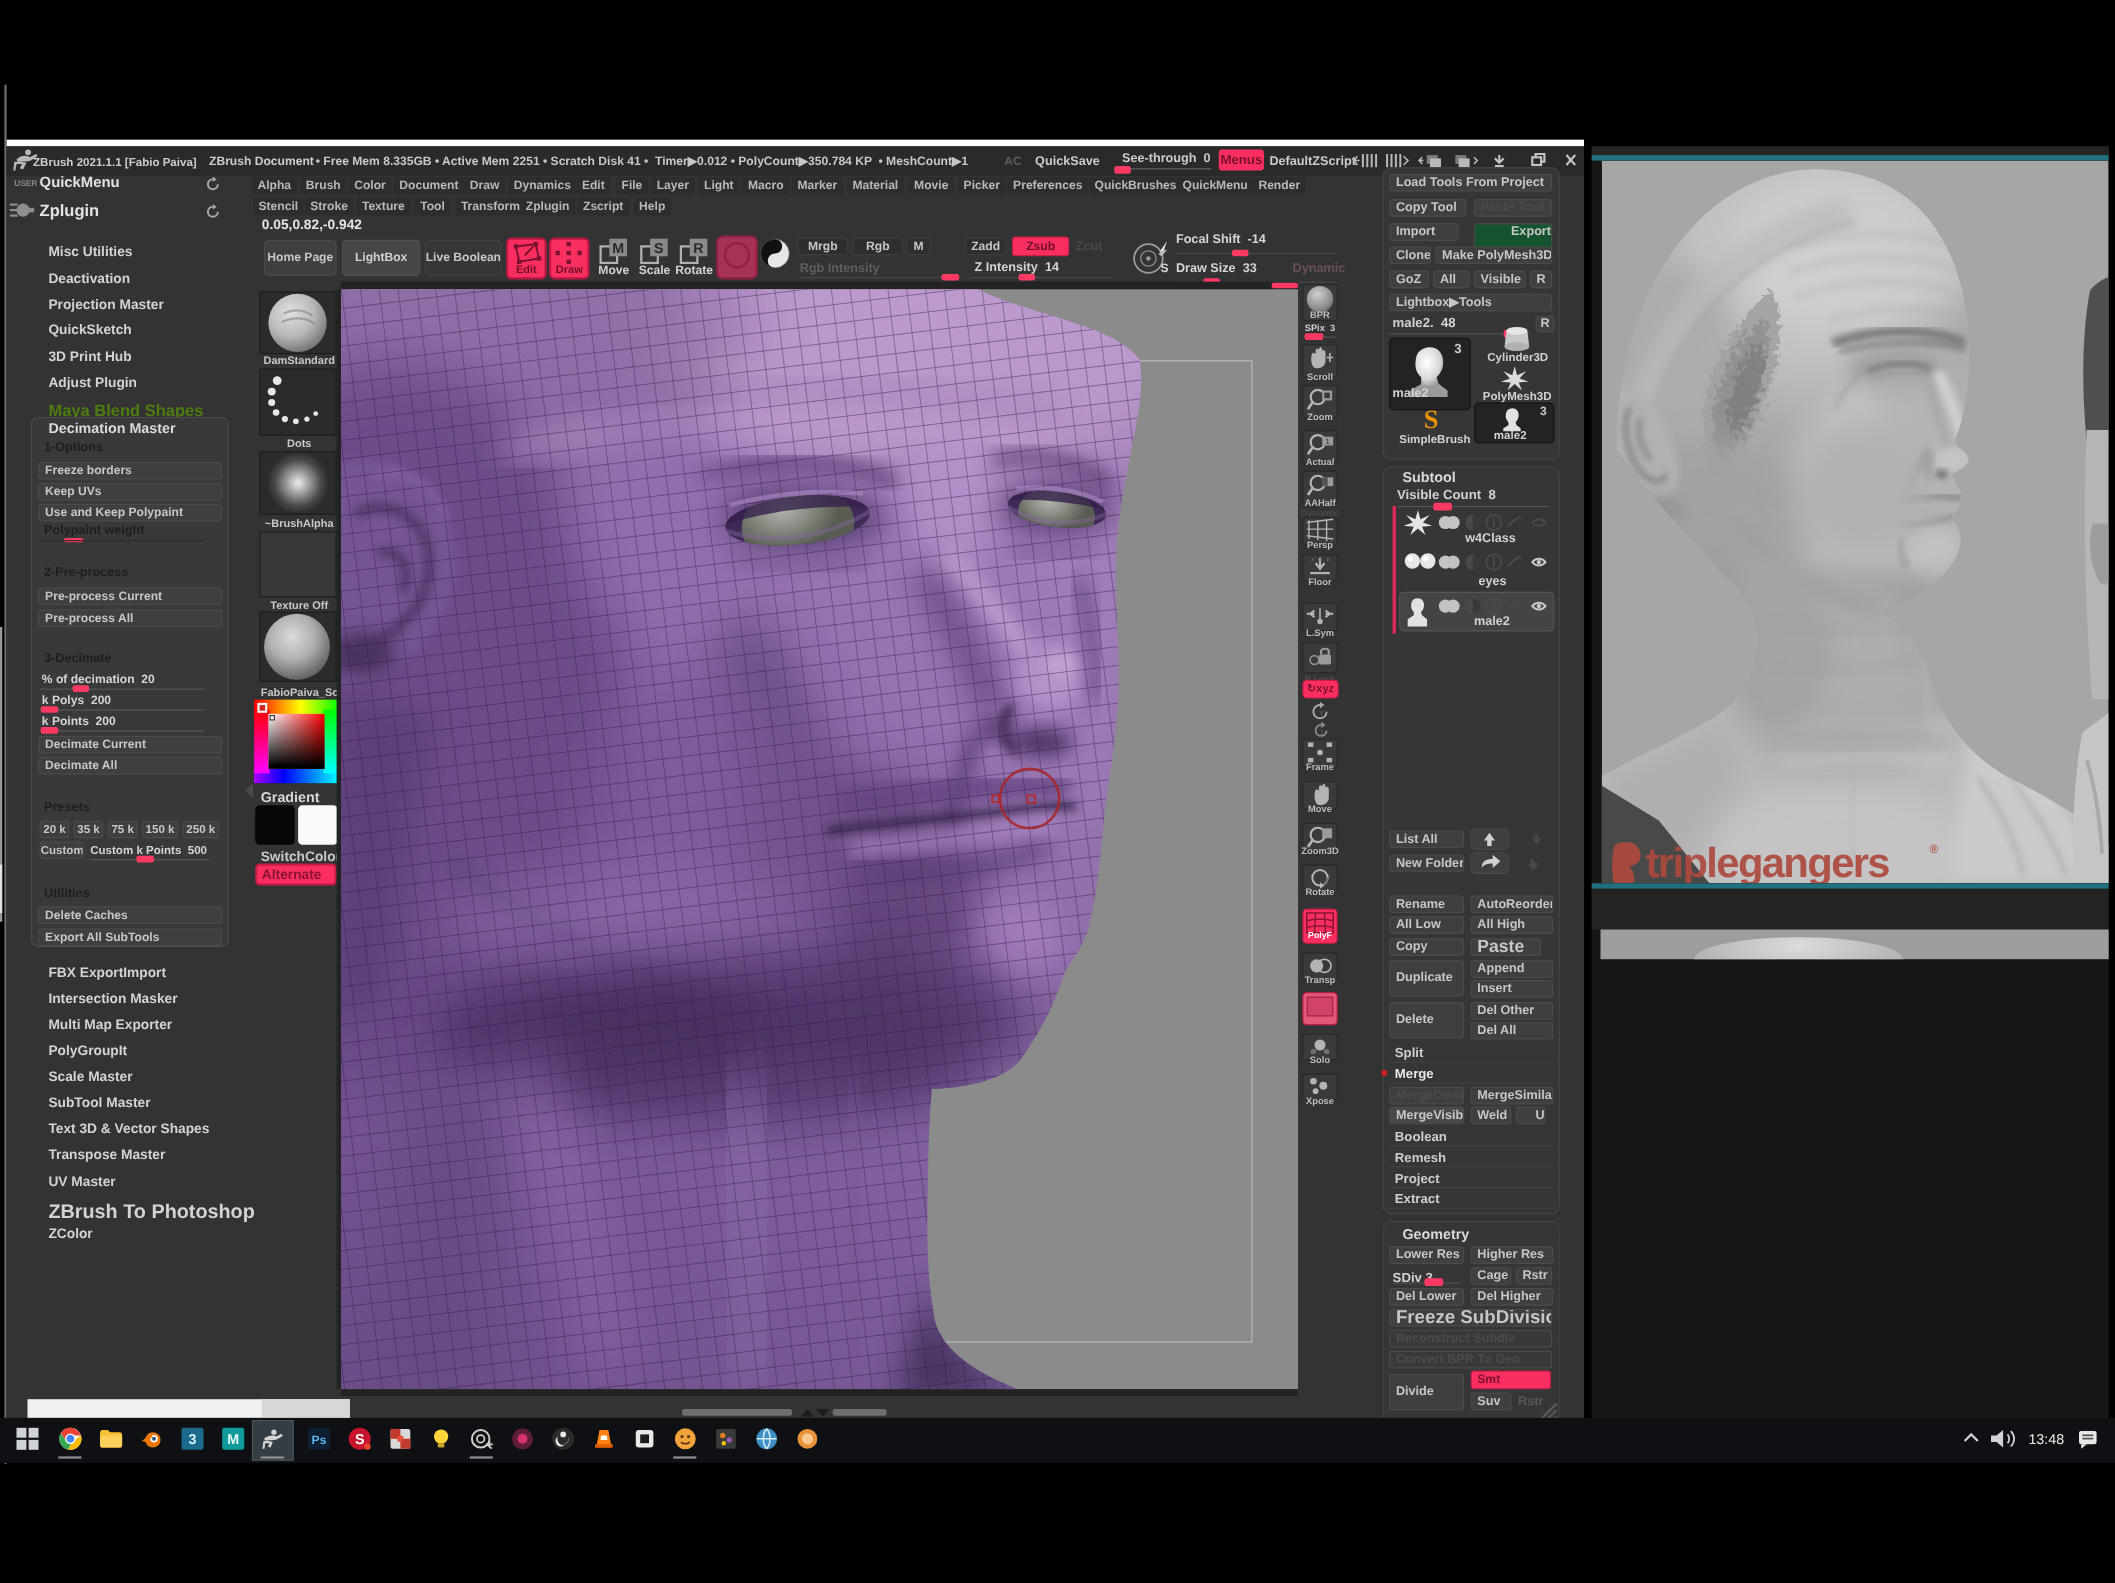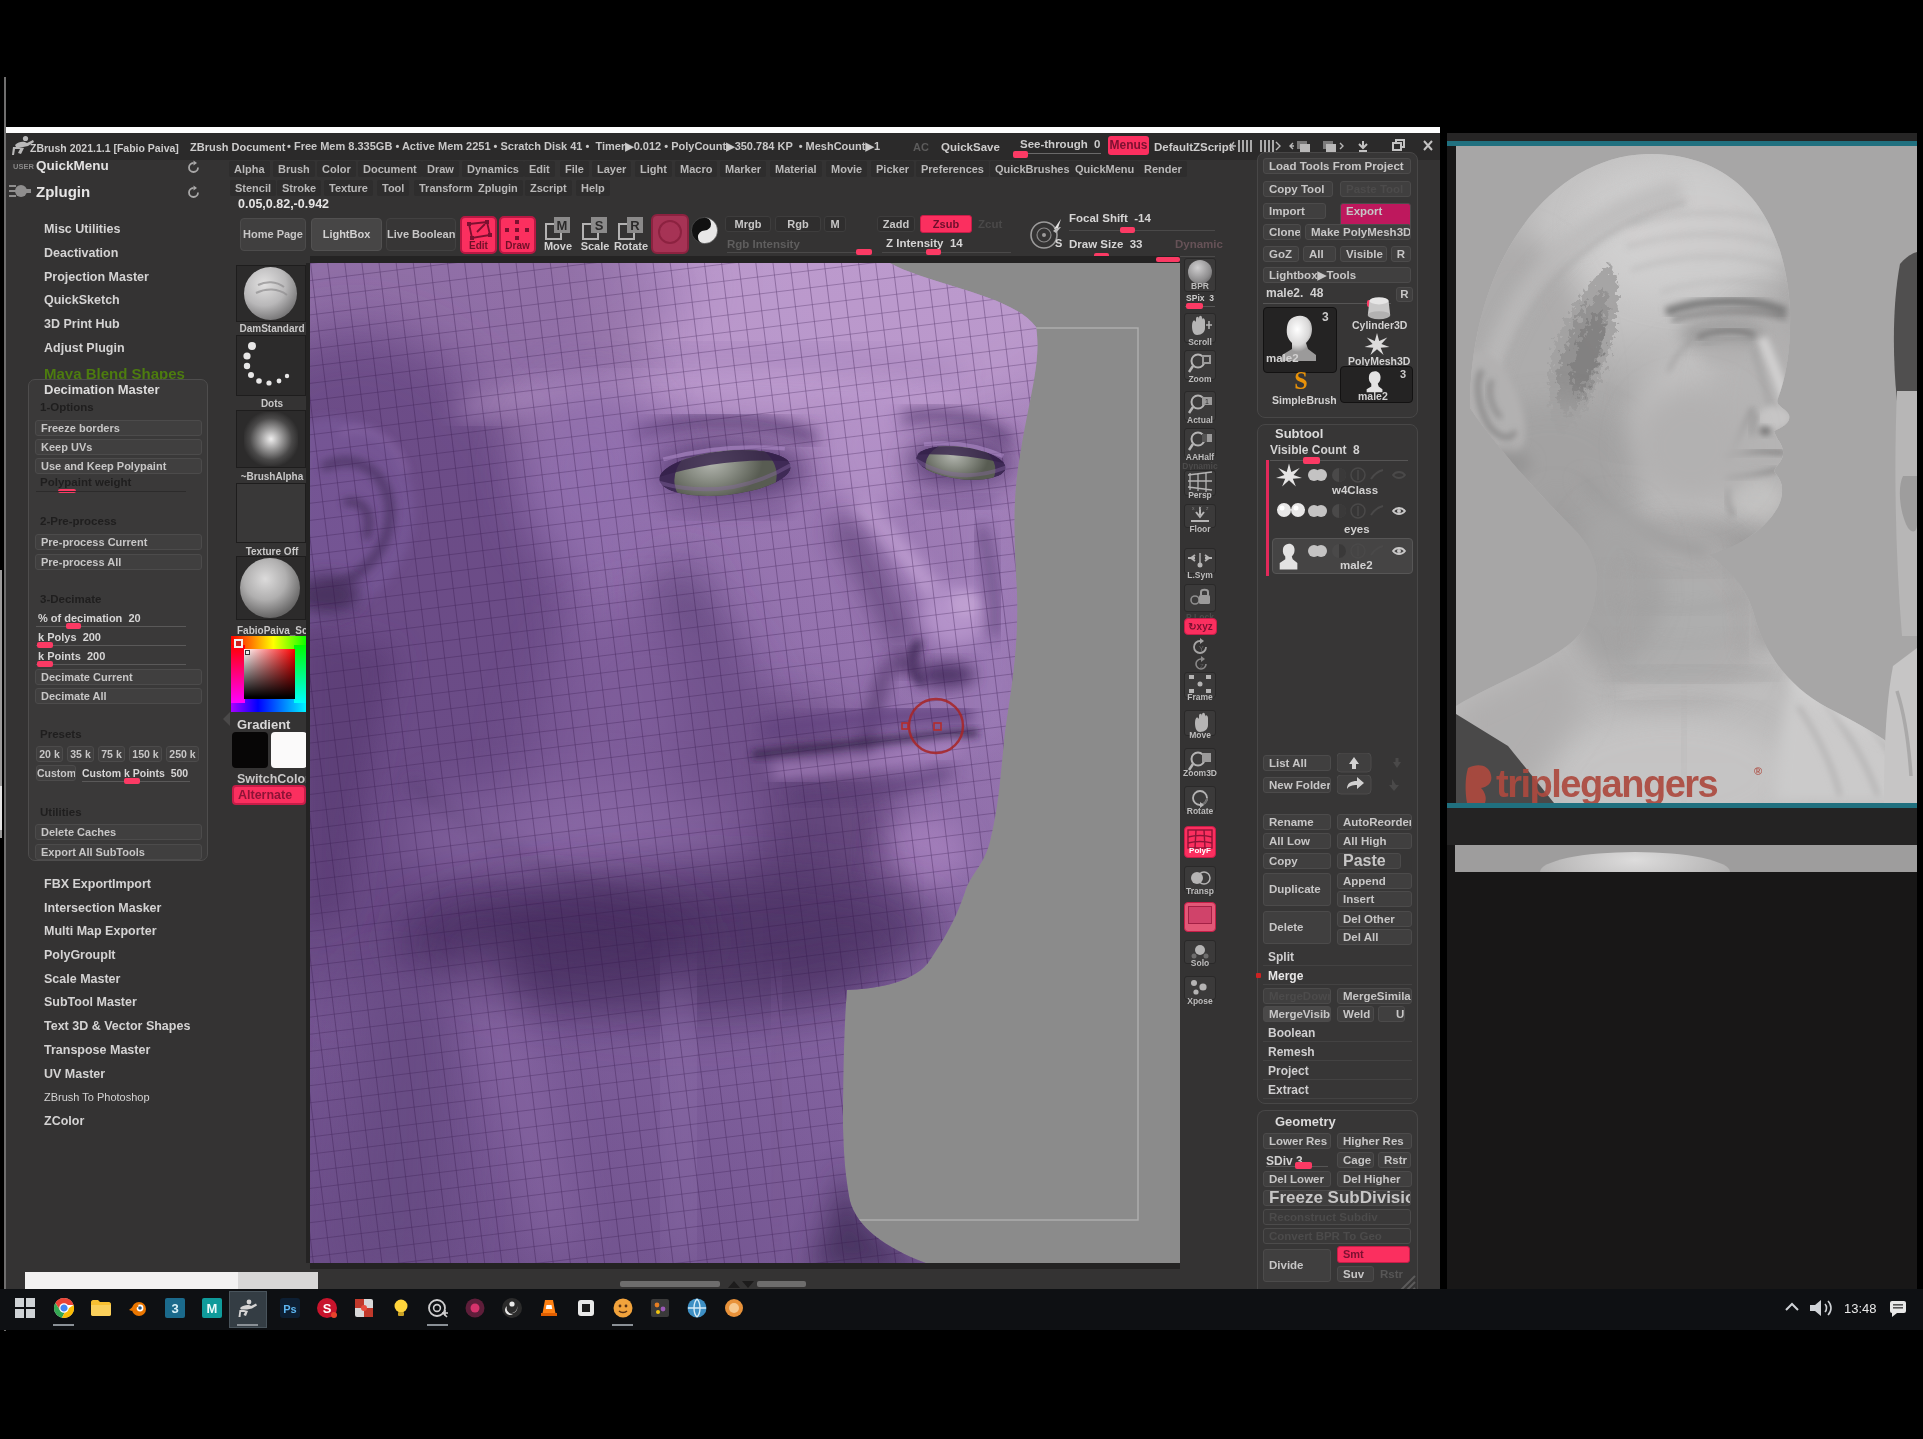--- a/index.html
+++ b/index.html
@@ -132,21 +132,21 @@
 <div class="btn" style="left:35px;top:844px;width:167px;">Export All SubTools</div>
 <div class="abs" style="left:44px;top:877px;font-size:12.5px;color:#d4d3d3;font-weight:bold;white-space:nowrap;">FBX ExportImport</div>
 <div class="abs" style="left:44px;top:901px;font-size:12.5px;color:#d4d3d3;font-weight:bold;white-space:nowrap;">Intersection Masker</div>
 <div class="abs" style="left:44px;top:924px;font-size:12.5px;color:#d4d3d3;font-weight:bold;white-space:nowrap;">Multi Map Exporter</div>
 <div class="abs" style="left:44px;top:948px;font-size:12.5px;color:#d4d3d3;font-weight:bold;white-space:nowrap;">PolyGroupIt</div>
 <div class="abs" style="left:44px;top:972px;font-size:12.5px;color:#d4d3d3;font-weight:bold;white-space:nowrap;">Scale Master</div>
 <div class="abs" style="left:44px;top:995px;font-size:12.5px;color:#d4d3d3;font-weight:bold;white-space:nowrap;">SubTool Master</div>
 <div class="abs" style="left:44px;top:1019px;font-size:12.5px;color:#d4d3d3;font-weight:bold;white-space:nowrap;">Text 3D &amp; Vector Shapes</div>
 <div class="abs" style="left:44px;top:1043px;font-size:12.5px;color:#d4d3d3;font-weight:bold;white-space:nowrap;">Transpose Master</div>
 <div class="abs" style="left:44px;top:1067px;font-size:12.5px;color:#d4d3d3;font-weight:bold;white-space:nowrap;">UV Master</div>
-<div class="abs" style="left:44px;top:1091px;font-size:11px;color:#d4d3d3;font-weight:normal;white-space:nowrap;">ZBrush To Photoshop</div>
+<div class="abs" style="left:44px;top:1091px;font-size:18px;color:#d4d3d3;font-weight:bold;white-space:nowrap;">ZBrush To Photoshop</div>
 <div class="abs" style="left:44px;top:1114px;font-size:12.5px;color:#d4d3d3;font-weight:bold;white-space:nowrap;">ZColor</div>
 <div class="mi" style="left:229px;top:161px;">Alpha</div>
 <div class="mi" style="left:273px;top:161px;">Brush</div>
 <div class="mi" style="left:317px;top:161px;">Color</div>
 <div class="mi" style="left:358px;top:161px;">Document</div>
 <div class="mi" style="left:422px;top:161px;">Draw</div>
 <div class="mi" style="left:462px;top:161px;">Dynamics</div>
 <div class="mi" style="left:524px;top:161px;">Edit</div>
 <div class="mi" style="left:560px;top:161px;">File</div>
 <div class="mi" style="left:592px;top:161px;">Layer</div>
@@ -615,21 +615,21 @@
     </g>
   </svg>
 <div class="iclbl" style="left:1182px;top:996px;width:36px;text-align:center;color:#bdbcbc;">Xpose</div>
 <div class="abs" style="left:1257px;top:152px;width:161px;height:266px;background:#373636;border:1px solid #484747;border-radius:8px;"></div>
 <div class="abs" style="left:1257px;top:424px;width:161px;height:680px;background:#373636;border:1px solid #484747;border-radius:8px;"></div>
 <div class="abs" style="left:1257px;top:1110px;width:161px;height:185px;background:#373636;border:1px solid #484747;border-radius:8px 8px 0 0;border-bottom:none;"></div>
 <div class="btn" style="left:1263px;top:158px;width:148px;height:16px;line-height:14px;font-size:11.5px;background:#403f3f;">Load Tools From Project</div>
 <div class="btn" style="left:1263px;top:181px;width:70px;height:16px;line-height:14px;font-size:11.5px;background:#403f3f;">Copy Tool</div>
 <div class="btn" style="left:1340px;top:181px;width:71px;height:16px;line-height:14px;font-size:11.5px;background:#403f3f;color:#4c4b4b;">Paste Tool</div>
 <div class="btn" style="left:1263px;top:203px;width:63px;height:16px;line-height:14px;font-size:11.5px;background:#403f3f;">Import</div>
-<div class="btn" style="left:1340px;top:203px;width:71px;height:32px;line-height:14px;font-size:11.5px;background:#be185d;">Export</div>
+<div class="btn" style="left:1340px;top:203px;width:71px;height:32px;line-height:14px;font-size:11.5px;background:#14532d;text-align:right;">Export</div>
 <div class="btn" style="left:1263px;top:224px;width:38px;height:16px;line-height:14px;font-size:11.5px;background:#403f3f;">Clone</div>
 <div class="btn" style="left:1305px;top:224px;width:106px;height:16px;line-height:14px;font-size:11.5px;background:#403f3f;">Make PolyMesh3D</div>
 <div class="btn" style="left:1263px;top:246px;width:36px;height:16px;line-height:14px;font-size:11.5px;background:#403f3f;">GoZ</div>
 <div class="btn" style="left:1303px;top:246px;width:33px;height:16px;line-height:14px;font-size:11.5px;background:#403f3f;">All</div>
 <div class="btn" style="left:1340px;top:246px;width:47px;height:16px;line-height:14px;font-size:11.5px;background:#403f3f;">Visible</div>
 <div class="btn" style="left:1391px;top:246px;width:20px;height:16px;line-height:14px;font-size:11.5px;background:#403f3f;text-align:center;padding-left:0;">R</div>
 <div class="btn" style="left:1263px;top:267px;width:148px;height:16px;line-height:14px;font-size:11.5px;background:#403f3f;">Lightbox▶Tools</div>
 <div class="abs" style="left:1266px;top:286px;font-size:12px;font-weight:bold;color:#d2d1d1;white-space:nowrap;">male2.&nbsp; 48</div>
 <div class="track" style="left:1263px;top:303px;width:128px;height:1px;background:#565555;"></div>
 <div class="nub" style="left:1367px;top:300px;width:16px;"></div>

